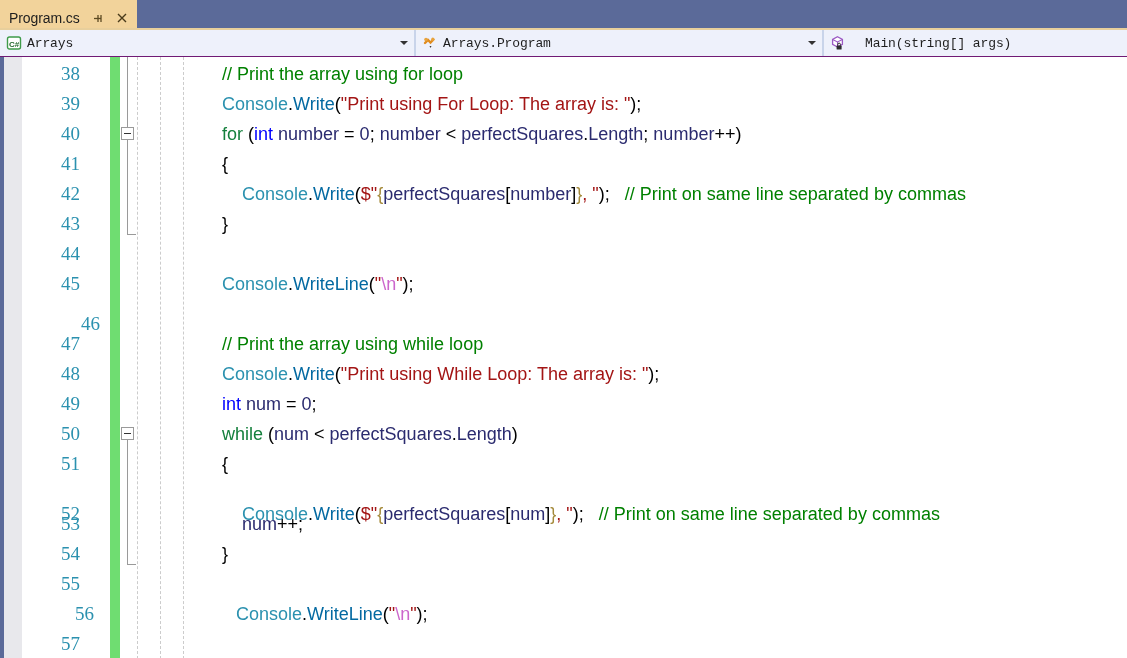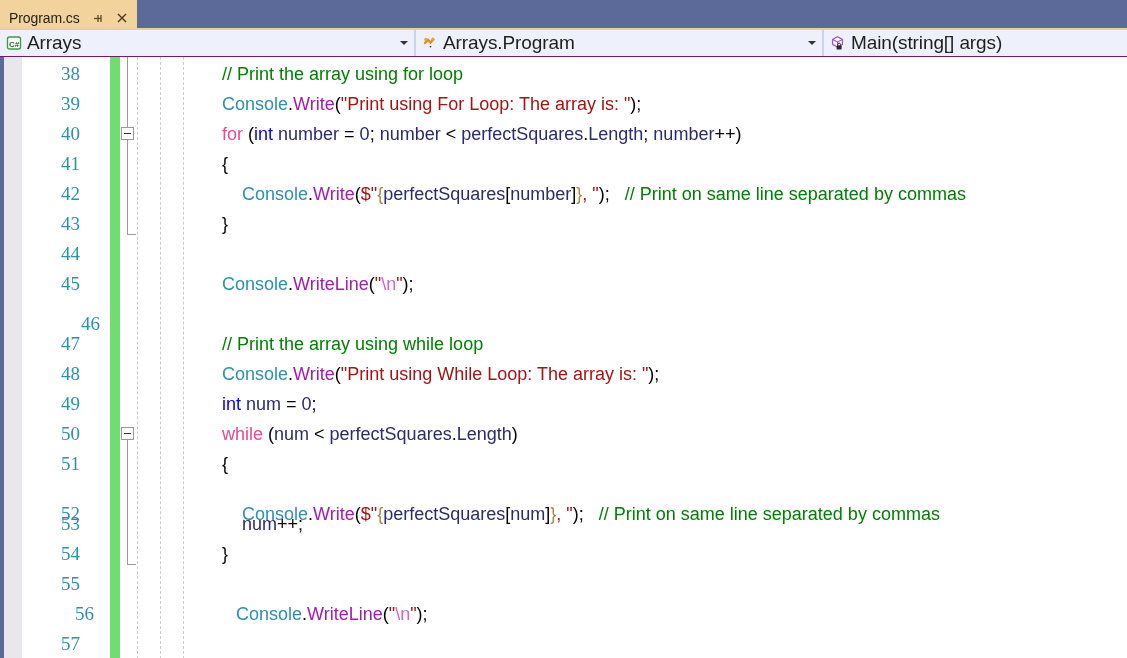--- a/index.html
+++ b/index.html
@@ -75,22 +75,22 @@
     width: 18px; height: 18px;
     margin-left: 5px;
     margin-right: 4px;
     flex: 0 0 auto;
     display: flex;
     align-items: center;
     justify-content: center;
   }
   .nav-icon svg { display: block; }
   .nav-text {
-    font-family: Liberation Sans, sans-serif;
-    font-size: 19px;
+    font-family: Liberation Mono, monospace;
+    font-size: 13px;
     color: #1e1e1e;
     white-space: nowrap;
     letter-spacing: -0.1px;
   }
   .nav-arrow {
     position: absolute;
     right: 6px; top: 50%;
     margin-top: -2px;
     width: 0; height: 0;
     border-left: 4px solid transparent;
@@ -209,23 +209,23 @@
     font-family: Liberation Sans, sans-serif;
     font-size: 18px;
     line-height: 30px;
     color: #000000;
     text-align: right;
   }
 
   
   .t-comment  { color: #008000; }
   .t-keyword  { color: #0000ff; }
-  .t-ctrl     { color: #ec4899; }
+  .t-ctrl     { color: #15803d; }
   .t-class    { color: #2b91af; }
-  .t-method   { color: #a21caf; }
+  .t-method   { color: #0369a1; }
   .t-string   { color: #a31515; }
   .t-escape   { color: #cc66cc; }
   .t-plain    { color: #2b2b6f; }
   .t-punct    { color: #000000; }
   .t-brace    { color: #a58b3c; }
 </style>
 </head>
 <body>
 
 <div class="titlebar">
@@ -265,21 +265,21 @@
         <path d="M3 8 L6 5 L8.5 7.5 L11.5 4.5" stroke="#e08c1e" stroke-width="2.4" fill="none" stroke-linecap="round"></path>
         <circle cx="4" cy="4.5" r="1.8" fill="#e8a33d"></circle>
         <circle cx="10.8" cy="4.2" r="1.6" fill="#e8a33d"></circle>
         <path d="M7.5 11 L9.5 11 L8.5 13 Z" fill="#3a3a3a"></path>
       </svg>
     </span>
     <span class="nav-text">Arrays.Program</span>
     <span class="nav-arrow"></span>
   </div>
 
-  <div class="navbox last" style="flex:1 1 auto;">
+  <div class="navbox last" style="flex:1 1 auto;gap:14px;">
     <span class="nav-icon">
       <svg width="16" height="16" viewBox="0 0 16 16">
         <path d="M7.5 1.8 L12.4 4.4 L12.4 9.4 L7.5 12 L2.6 9.4 L2.6 4.4 Z" fill="#ffffff" stroke="#9b59c4" stroke-width="1.3"></path>
         <path d="M2.6 4.4 L7.5 6.9 L12.4 4.4 M7.5 6.9 L7.5 12" stroke="#9b59c4" stroke-width="1.1" fill="none"></path>
         <rect x="6.6" y="10.6" width="5" height="4" rx="0.6" fill="#2b2b2b"></rect>
         <path d="M7.8 10.6 v-1.2 a1.3 1.3 0 0 1 2.6 0 v1.2" stroke="#2b2b2b" stroke-width="1" fill="none"></path>
       </svg>
     </span>
     <span class="nav-text">Main(string[] args)</span>
   </div>

